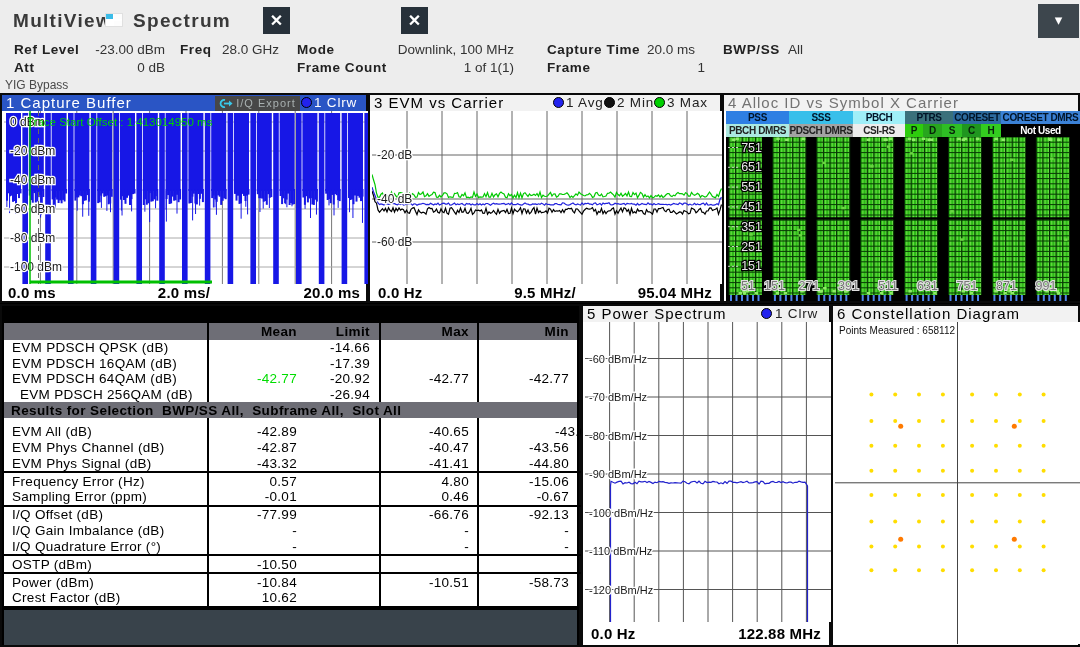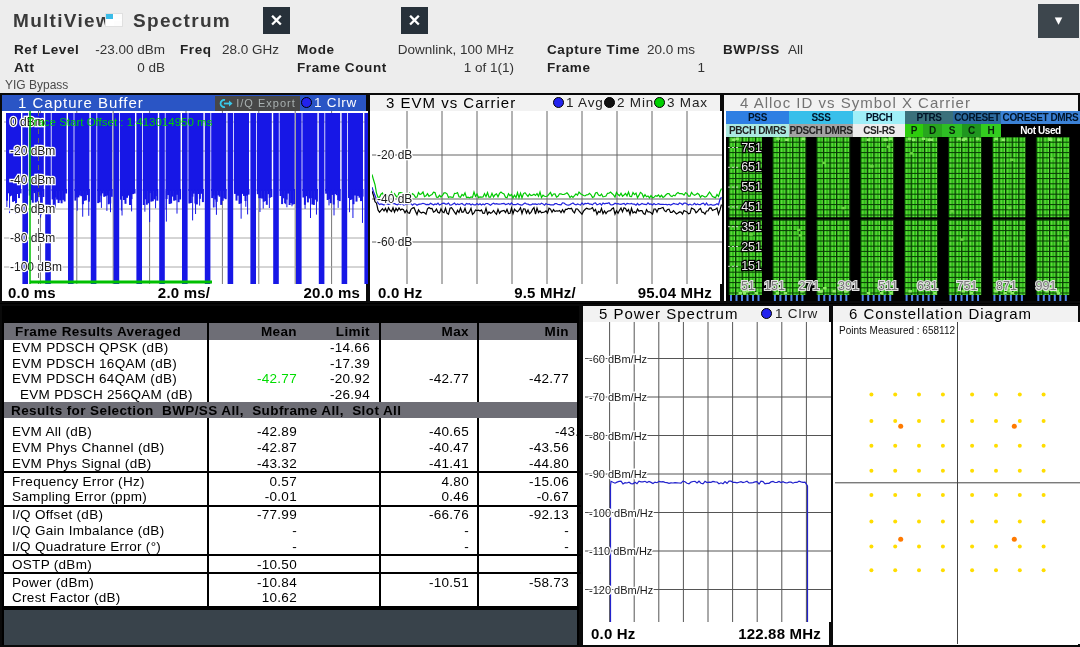--- a/index.html
+++ b/index.html
@@ -9,21 +9,21 @@
  linear-gradient(to right,#3bbce8 0 7px,#fff 7px 8px,#fdfdfd 8px) top/16px 5px no-repeat,
  linear-gradient(to right,#fff 0 7px,#fff 7px 8px,#fdfdfd 8px) bottom/16px 5px no-repeat;background-color:#fff;box-shadow:0 0 0 1px #e0e0e0}
 .xbtn{position:absolute;top:7px;width:27px;height:27px;background:#27313a;color:#fff;font-size:16px;font-weight:700;text-align:center;line-height:27px}
 .activetab{position:absolute;left:293px;top:6px;width:137px;height:34px;background:#dbdbdb;padding-left:13px;padding-top:4px}
 .ddbtn{position:absolute;left:1038px;top:4px;width:41px;height:34px;background:#3d464d;color:#fff;text-align:center;line-height:32px;font-size:15px}
 .inforow{position:absolute;left:0;width:100%;height:17px;font-size:13.5px}
 .lab{position:absolute;font-weight:700;color:#222;letter-spacing:0.6px}
 .val{position:absolute;color:#333}
 .ra{text-align:right;display:inline-block}
 .panel{position:absolute;border:2px solid #0a0a0a;background:#fff}
-.ptitle{position:absolute;left:0;top:0;right:0;height:16px;font-size:15px;font-weight:400;letter-spacing:1px;padding-left:16px;line-height:16px;white-space:nowrap}
+.ptitle{position:absolute;left:0;top:0;right:0;height:16px;font-size:15px;font-weight:400;letter-spacing:1px;padding-left:4px;line-height:16px;white-space:nowrap}
 .plotwrap{position:absolute;left:2px;top:16px;right:2px;bottom:17px;border-bottom:1px solid #000}
 .axisrow{position:absolute;left:2px;right:2px;bottom:0;height:17px;background:#fff;font-size:15px;font-weight:700;line-height:17px;color:#000;letter-spacing:0.2px}
 .tdot{position:absolute;top:2.5px;width:11px;height:11px;border-radius:50%;border:1.5px solid #000}
 .tlab{position:absolute;top:0;font-weight:400;color:#222;font-size:13.5px;letter-spacing:0.8px}
 .iqbtn{position:absolute;left:213px;top:1px;width:85px;height:15px;background:#474747;color:#a8b0b0;font-size:11px;font-weight:400;text-align:center;line-height:15px}
 .legcell{position:absolute;height:13px;font-size:10px;font-weight:700;text-align:center;line-height:13px;letter-spacing:-0.4px;white-space:nowrap}
 .fbtn{position:absolute;top:1px;height:15px;font-size:11px;font-weight:400;text-align:center;line-height:15px;letter-spacing:0.2px}
 .thead{position:absolute;left:0;width:573px;background:#6e6e76;color:#000;font-weight:700;font-size:13.5px;line-height:17px;letter-spacing:0.4px}
 .trow{position:absolute;left:0;width:573px;height:15.6px;font-size:13.5px;line-height:15.6px;color:#000;letter-spacing:0.3px}
 </style></head>
@@ -927,21 +927,20 @@
         <text x="280.5" y="153" text-anchor="middle" font-size="12.5" fill="#777" stroke="#e0e0e0" stroke-width="2.2" paint-order="stroke" font-family="Liberation Sans, sans-serif">871</text>
         <text x="320" y="153" text-anchor="middle" font-size="12.5" fill="#777" stroke="#e0e0e0" stroke-width="2.2" paint-order="stroke" font-family="Liberation Sans, sans-serif">991</text>
       </svg></div>
 </div>
 
 <div class="panel" style="left:0;top:303.5px;width:581px;height:343.5px;background:#000">
  <div style="position:absolute;left:2px;top:17px;width:573px;height:283.5px;background:#fff"></div>
  <div style="position:absolute;left:2px;top:304.5px;width:573px;bottom:0;background:#39434b"></div>
  <div style="position:absolute;left:2px;top:0;width:577px">
       <div class="thead" style="top:17px;height:17px">
-        <span style="position:absolute;left:11px">Frame Results Averaged</span>
         <span class="ra" style="position:absolute;left:205px;width:88px">Mean</span>
         <span class="ra" style="position:absolute;left:280px;width:86px">Limit</span>
         <span class="ra" style="position:absolute;left:380px;width:85px">Max</span>
         <span class="ra" style="position:absolute;left:470px;width:95px">Min</span>
       </div>
       <div class="trow" style="top:34.5px">
         <span style="position:absolute;left:8px">EVM PDSCH QPSK (dB)</span>
         <span class="ra" style="position:absolute;left:205px;width:88px;color:#000"></span>
         <span class="ra" style="position:absolute;left:280px;width:86px">-14.66</span>
         <span class="ra" style="position:absolute;left:380px;width:85px"></span>

